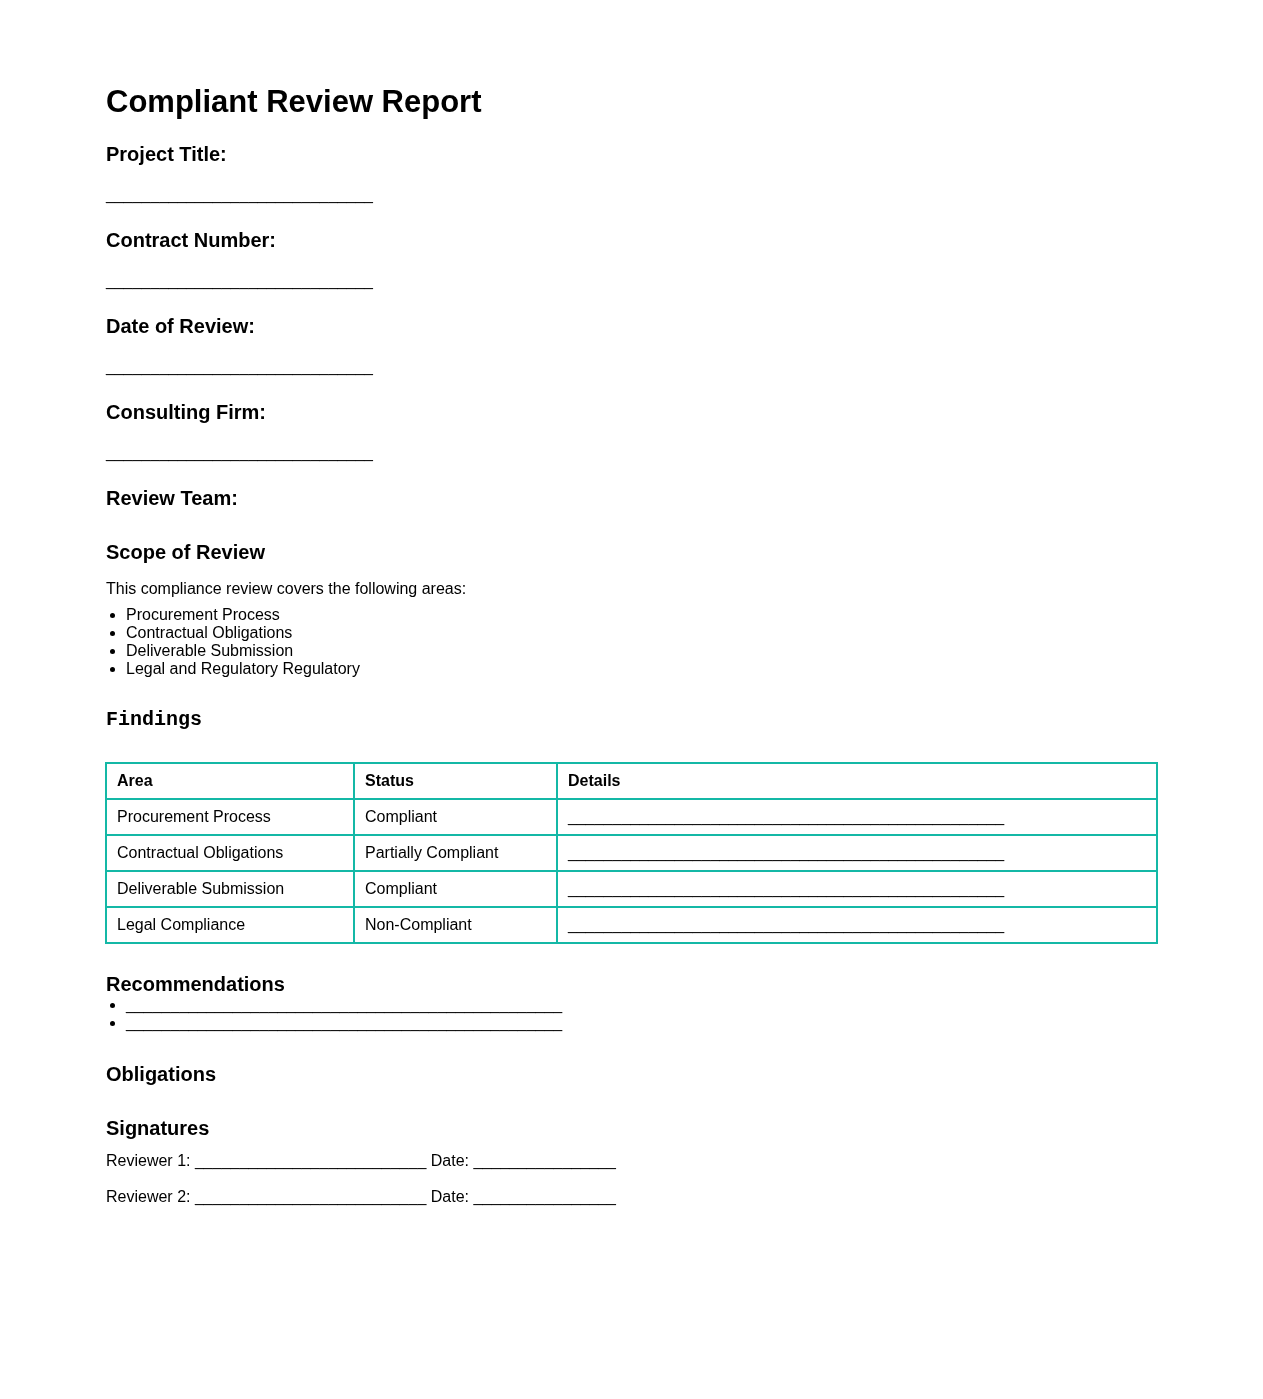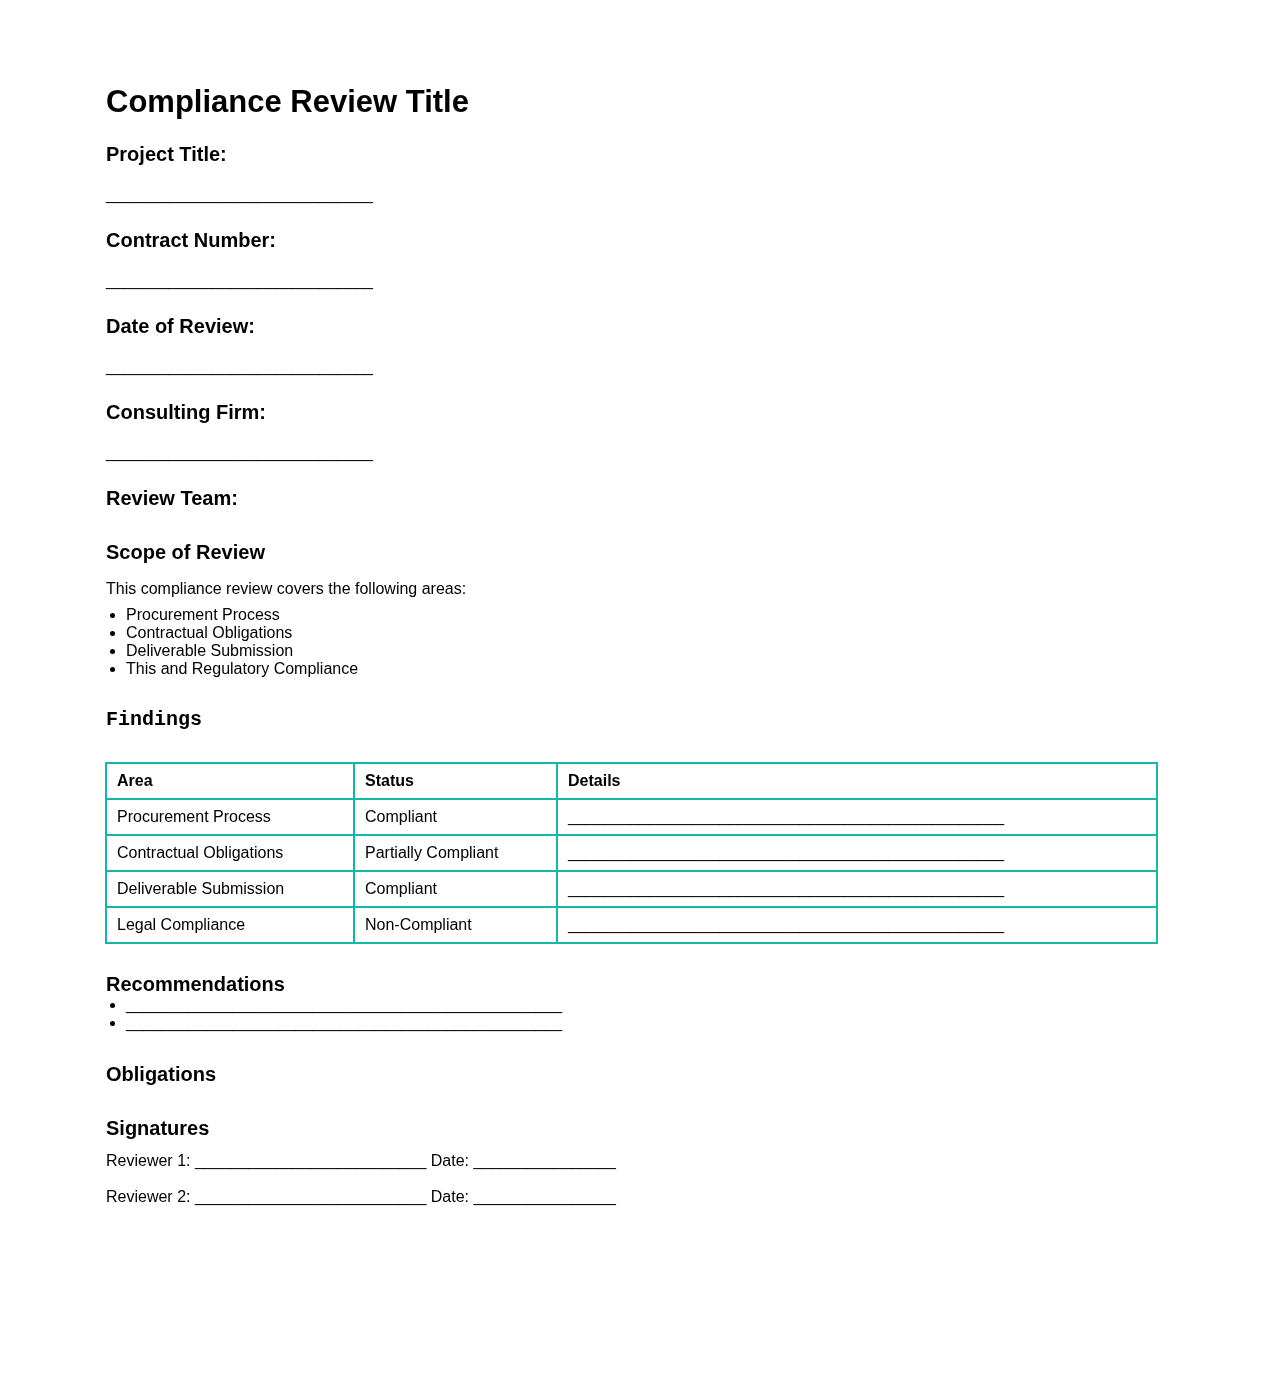--- a/index.html
+++ b/index.html
@@ -59,21 +59,21 @@
     .conc h2 { margin-bottom: 20px; }
     .conc { margin-bottom: 30px; }
     .sig h2 { margin-bottom: 12px; }
     .sig p { margin: 0 0 18px 0; line-height: 18px; }
     .u { white-space: pre; }
   </style>
 </head>
 <body>
 
 <div class="page">
-  <h1>Compliance Review Title</h1>
+  <h1>Compliant Review Report</h1>
 
   <div class="field">
     <h2>Project Title:</h2>
     <span class="blank">______________________________</span>
   </div>
   <div class="field">
     <h2>Contract Number:</h2>
     <span class="blank">______________________________</span>
   </div>
   <div class="field">
@@ -89,21 +89,21 @@
     <h2>Review Team:</h2>
   </div>
 
   <div class="section scope">
     <h2>Scope of Review</h2>
     <p>This compliance review covers the following areas:</p>
     <ul>
       <li>Procurement Process</li>
       <li>Contractual Obligations</li>
       <li>Deliverable Submission</li>
-      <li>This and Regulatory Compliance</li>
+      <li>Legal and Regulatory Regulatory</li>
     </ul>
   </div>
 
   <div class="section findings">
     <h2>Findings</h2>
     <table>
       <colgroup>
           <col class="c1">
           <col class="c2">
           <col>

